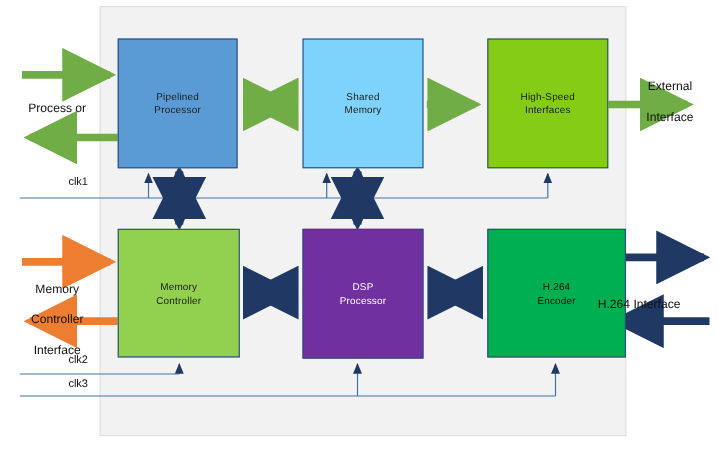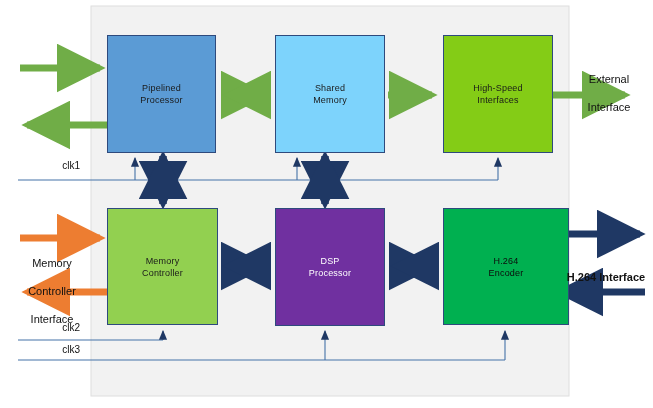--- a/index.html
+++ b/index.html
@@ -123,34 +123,35 @@
   </div>
 
   <div class="blk" style="left:443px;top:208px;width:126px;height:117px;background:#00B050;color:#0b0b0b;">
     <span>
       <span>H.264</span>
       <span>Encoder</span>
     </span>
   </div>
 
   <div class="lbl" style="left:2px;top:78px;width:100px;">
+    <div>Process or</div>
   </div>
 
   <div class="lbl" style="left:566px;top:58px;width:86px;">
     <div>External</div>
     <div>Interface</div>
   </div>
 
   <div class="lbl" style="left:2px;top:242px;width:100px;">
     <div>Memory</div>
     <div>Controller</div>
     <div>Interface</div>
   </div>
 
-  <div class="lbl" style="left:562px;top:256px;width:88px;font-weight:bold;">
+  <div class="lbl" style="left:537px;top:256px;width:88px;">
     <div>H.264 Interface</div>
   </div>
 
   <div class="clklbl" style="left:20px;top:160px;width:60px;">clk1</div>
   <div class="clklbl" style="left:20px;top:322px;width:60px;">clk2</div>
   <div class="clklbl" style="left:20px;top:344px;width:60px;">clk3</div>
 
 </div>
 
 </body></html>

